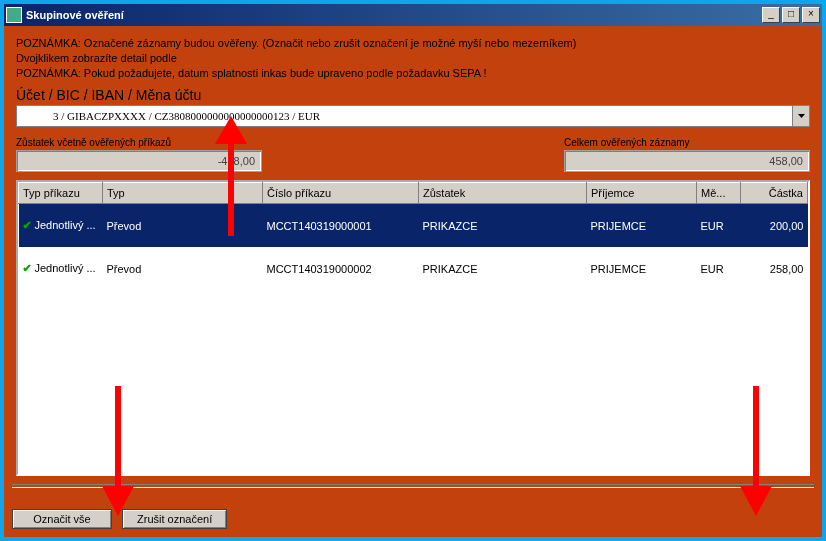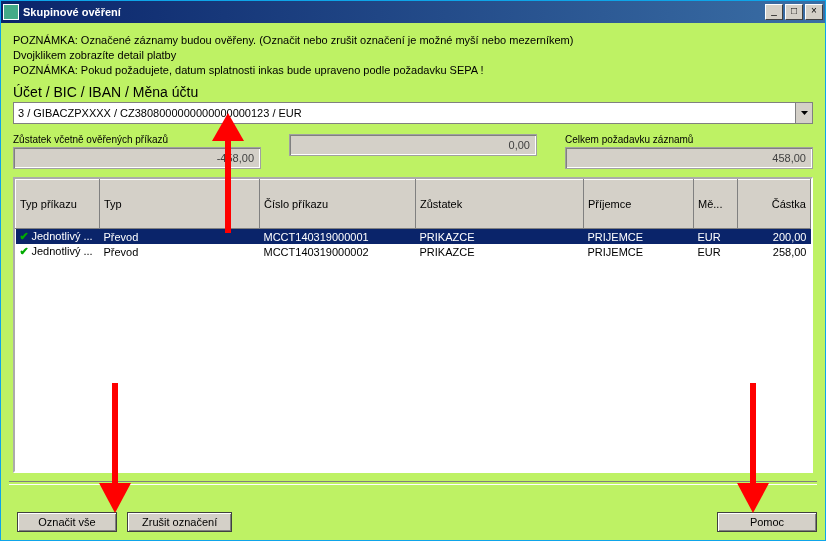--- a/index.html
+++ b/index.html
@@ -1,42 +1,42 @@
 <!DOCTYPE html>
 <html><head>
 <meta charset="utf-8">
 <style>
   html,body{margin:0;padding:0;font-family:Tahoma,Arial,sans-serif;font-size:11px;background:#fff;}
-  .window{width:826px;height:541px;background:#bef264;border:1px solid #0ea5e9;box-sizing:border-box;position:relative;}
+  .window{width:826px;height:541px;background:#c2410c;border:4px solid #0ea5e9;box-sizing:border-box;position:relative;}
   .titlebar{height:22px;background:linear-gradient(to right,#0a246a,#3a6ea5);color:#fff;display:flex;align-items:center;padding:0 2px;}
   .titlebar .icon{width:16px;height:16px;background:#4a8;margin-right:4px;border:1px solid #fff;box-sizing:border-box;}
   .titlebar .title{flex:1;font-weight:bold;}
   .titlebar .winbtns{display:flex;gap:0;}
   .titlebar .winbtn{width:16px;height:14px;background:#d4d0c8;border:1px solid #fff;border-right-color:#404040;border-bottom-color:#404040;color:#000;font-size:10px;line-height:12px;text-align:center;margin-left:2px;cursor:pointer;font-family:Marlett,Arial;}
   .content{position:absolute;top:22px;left:0;right:0;bottom:0;}
   .notes{margin:10px 12px 6px 12px;line-height:15px;color:#000;}
   .acct-label{margin:4px 12px 2px 12px;font-size:14px;}
   .combo{margin:0 12px;display:flex;border:1px solid #808080;background:#fff;height:20px;}
-  .combo input{flex:1;border:none;padding:0 4px;font-family:Liberation Sans, sans-serif;font-size:11px;outline:none;}
+  .combo input{flex:1;border:none;padding:0 4px;font-family:Liberation Serif, serif;font-size:11px;outline:none;margin-left:32px;}
   .combo .dd{width:16px;background:#d4d0c8;border-left:1px solid #808080;display:flex;align-items:center;justify-content:center;cursor:pointer;}
   .combo .dd svg{width:7px;height:4px;}
   .summary{display:flex;margin:10px 12px 8px 12px;gap:28px;}
   .summary .col{flex:1;}
   .summary .lbl{font-size:10px;margin-bottom:2px;}
   .summary .val{height:20px;border:1px solid #a0a0a0;background:#d4d0c8;padding:0 6px;display:flex;align-items:center;justify-content:flex-end;color:#404040;box-shadow:inset 1px 1px 0 #808080,inset -1px -1px 0 #fff;}
   .grid-wrap{margin:0 12px;border:2px inset #fff;background:#fff;height:292px;overflow:hidden;}
   table{width:100%;border-collapse:collapse;table-layout:fixed;}
-  th{background:#d4d0c8;border:1px solid #808080;border-top-color:#fff;border-left-color:#fff;text-align:left;padding:18px 4px;font-weight:normal;font-size:11px;white-space:nowrap;overflow:hidden;}
+  th{background:#d4d0c8;border:1px solid #808080;border-top-color:#fff;border-left-color:#fff;text-align:left;padding:4px 4px;font-weight:normal;font-size:11px;white-space:nowrap;overflow:hidden;}
   th.num{text-align:right;}
-  td{padding:1px 4px;white-space:nowrap;overflow:hidden;text-overflow:ellipsis;font-size:11px;}
+  td{padding:15px 4px;white-space:nowrap;overflow:hidden;text-overflow:ellipsis;font-size:11px;}
   td.num{text-align:right;}
   tr.sel td{background:#0a246a;color:#fff;}
   .chk{color:#0a0;font-weight:bold;display:inline-block;width:12px;}
   .sep{height:2px;border-top:1px solid #808080;border-bottom:1px solid #fff;margin:8px 8px 0 8px;}
-  .buttons{position:absolute;left:8px;right:8px;bottom:8px;display:flex;gap:10px;margin-left:8px;}
+  .buttons{position:absolute;left:8px;right:25px;bottom:8px;display:flex;gap:10px;}
   .buttons .spacer{flex:1;}
   .btn{min-width:100px;padding:3px 14px;background:#d4d0c8;border:1px solid #404040;box-shadow:inset 1px 1px 0 #fff,inset -1px -1px 0 #808080;cursor:pointer;text-align:center;font-family:inherit;font-size:11px;}
   
   .arrow{position:absolute;pointer-events:none;}
   .arrow svg{display:block;}
 </style>
 </head>
 <body>
 
 <div class="window">
@@ -48,44 +48,43 @@
       <div class="winbtn">_</div>
       <div class="winbtn">□</div>
       <div class="winbtn">×</div>
     </div>
   </div>
 
   <div class="content">
 
     <div class="notes">
       <div>POZNÁMKA: Označené záznamy budou ověřeny. (Označit nebo zrušit označení je možné myší nebo mezerníkem)</div>
-      <div>Dvojklikem zobrazíte detail platby</div>
+      <div>Dvojklikem zobrazíte detail podle</div>
       <div>POZNÁMKA: Pokud požadujete, datum splatnosti inkas bude upraveno podle požadavku SEPA !</div>
     </div>
 
     <div class="acct-label">Účet / BIC / IBAN / Měna účtu</div>
     <div class="combo">
       <input type="text" value="3 / GIBACZPXXXX / CZ3808000000000000000123 / EUR" style="">
       <div class="dd">
         <svg viewBox="0 0 7 4">
             <polygon points="0,0 7,0 3.5,4" fill="#000"></polygon>
           </svg>
       </div>
     </div>
 
     <div class="summary">
       <div class="col">
         <div class="lbl">Zůstatek včetně ověřených příkazů</div>
         <div class="val">-458,00</div>
       </div>
       <div class="col">
-        <div class="val">0,00</div>
       </div>
       <div class="col">
-        <div class="lbl">Celkem požadavku záznamů</div>
+        <div class="lbl">Celkem ověřených záznamy</div>
         <div class="val">458,00</div>
       </div>
     </div>
 
     <div class="grid-wrap">
       <table>
         <colgroup>
           <col style="width:84px">
             <col style="width:160px">
             <col style="width:156px">
@@ -127,21 +126,20 @@
           </tbody>
       </table>
     </div>
 
     <div class="sep"></div>
 
     <div class="buttons">
       <button class="btn"><span>Označit vše</span></button>
       <button class="btn"><span>Zrušit označení</span></button>
       <div class="spacer"></div>
-      <button class="btn"><span>Pomoc</span></button>
     </div>
 
     <div class="arrow" style="left:205px;top:90px;">
       <svg width="44" height="120">
           <defs></defs>
           <g fill="none" stroke="#f00" stroke-width="6">
             <line x1="22" y1="20" x2="22" y2="120"></line>
           </g>
           <polygon points="22,0 6,28 38,28" fill="#f00"></polygon>
         </svg>

